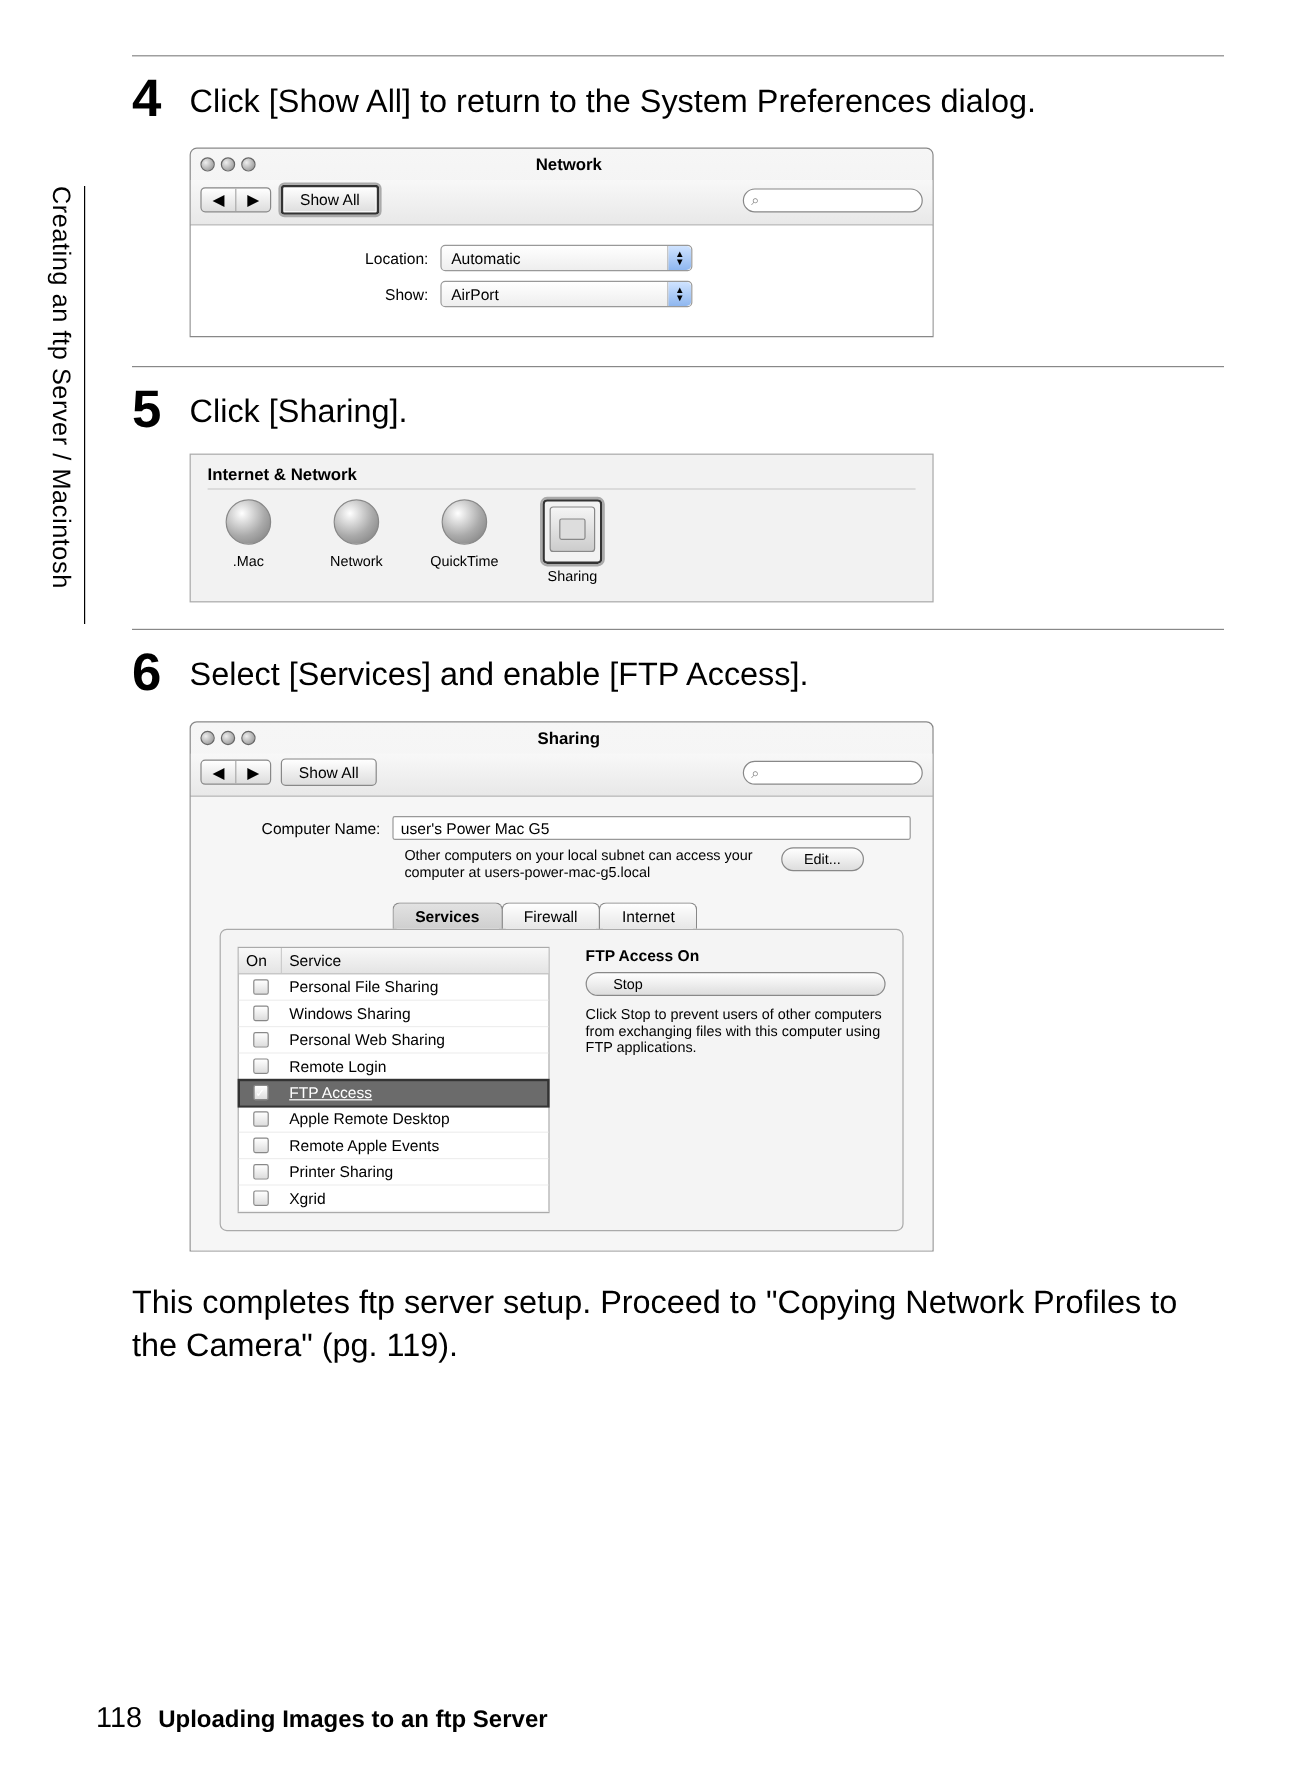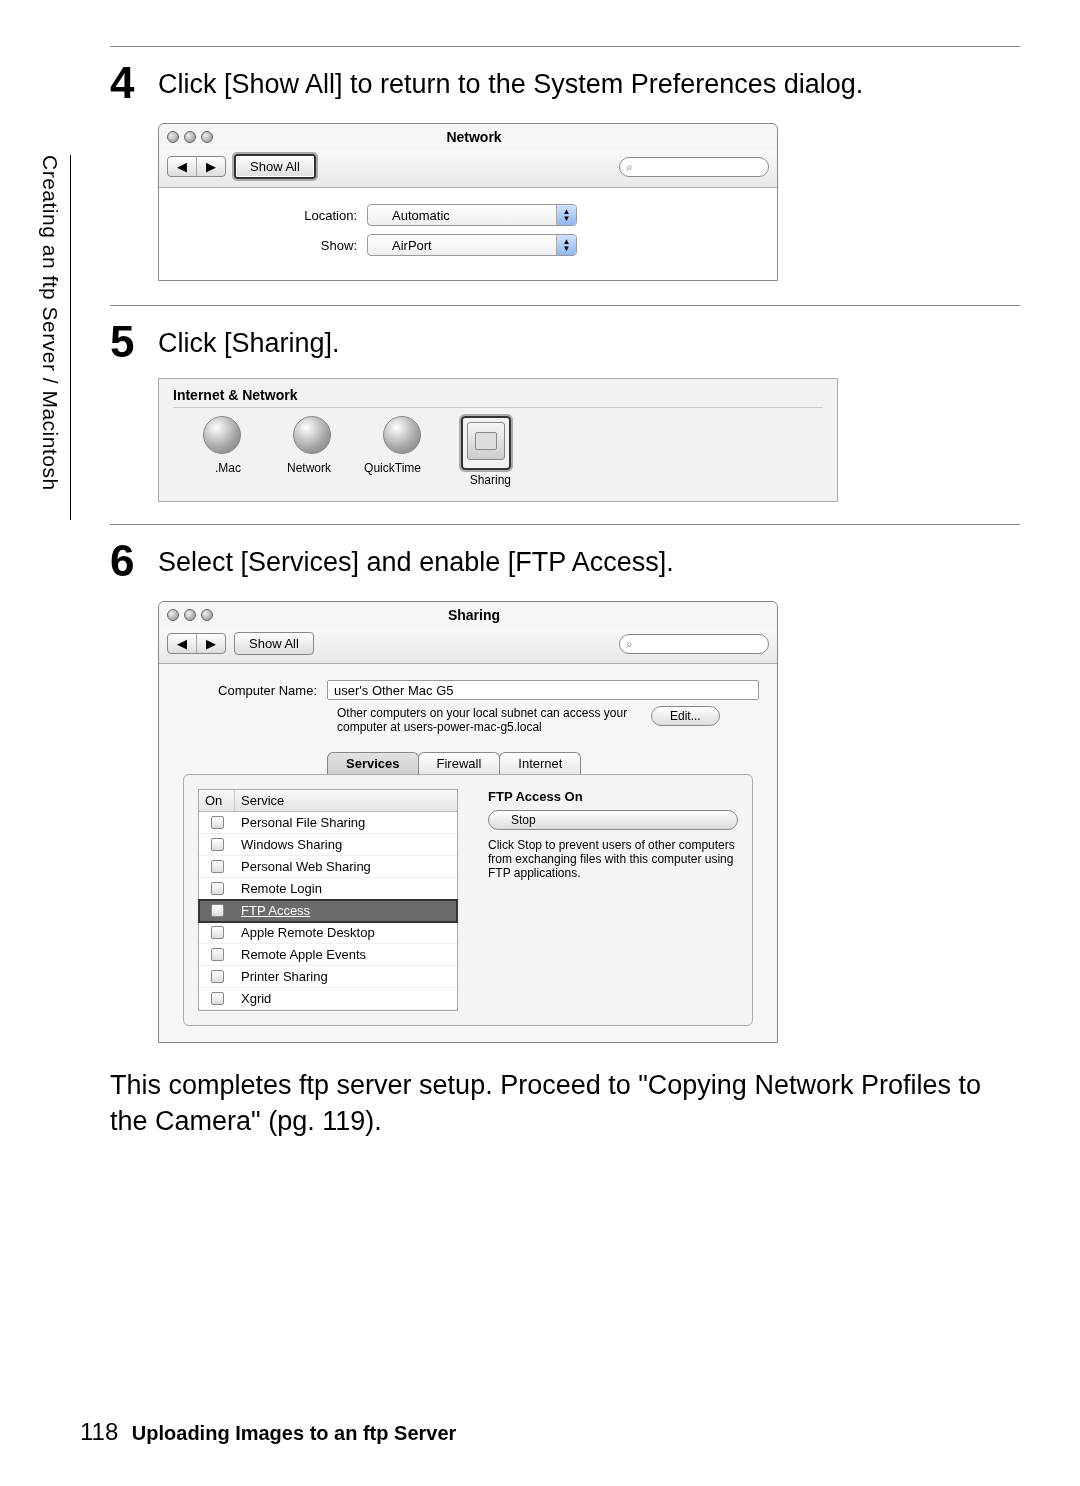--- a/index.html
+++ b/index.html
@@ -81,42 +81,42 @@
     display: flex; align-items: center; padding-left: 6px; font-size: 12px; color: #888;
   }
 
   .mac-body { background: #fff; padding: 16px 18px; }
   .formrow { display: flex; align-items: center; margin-bottom: 8px; }
   .formrow .lbl { width: 190px; text-align: right; padding-right: 10px; font-size: 13px; }
   .mac-select {
     display: flex; align-items: center;
     border: 1px solid #999; border-radius: 4px;
     background: linear-gradient(#fff,#eee);
-    height: 22px; width: 210px; font-size: 13px; padding-left: 24px;
+    height: 22px; width: 210px; font-size: 13px; padding-left: 8px;
     position: relative;
   }
   .mac-select .arrows {
     margin-left: auto; width: 20px; height: 100%;
     border-left: 1px solid #aaa;
     background: linear-gradient(#cfe3ff,#8fb7ef);
     border-radius: 0 4px 4px 0;
     display: flex; flex-direction: column; align-items: center; justify-content: center;
     font-size: 8px; line-height: 7px;
   }
 
   
   .prefs-section {
     border: 1px solid #aaa;
     padding: 8px 14px 14px 14px;
     background: #f2f2f2;
     margin: 14px 0 22px 0;
   }
   .prefs-section .heading { font-weight: 700; font-size: 14px; border-bottom: 1px solid #ccc; padding-bottom: 4px; margin-bottom: 8px; }
   .pref-icons { display: flex; gap: 22px; }
-  .pref-item { width: 68px; text-align: right; font-size: 12px; }
+  .pref-item { width: 68px; text-align: center; font-size: 12px; }
   .pref-item .picon {
     width: 38px; height: 38px; margin: 0 auto 4px auto;
     border-radius: 50%;
     background: radial-gradient(circle at 35% 30%, #fff, #aaa 55%, #777);
     border: 1px solid #888;
   }
   .pref-item.selected .picon-wrap {
     border: 2px solid #333;
     outline: 2px solid #aaa;
     padding: 4px; border-radius: 4px;
@@ -256,21 +256,21 @@
     </div>
   </div>
 
   <div class="hr"></div>
 
   <div class="step">
     <div class="step-num">5</div>
     <div class="step-text">Click [Sharing].</div>
   </div>
   <div class="step-body">
-    <div class="prefs-section" style="width:680px;">
+    <div class="prefs-section" style="width:620px;">
       <div class="heading">Internet &amp; Network</div>
       <div class="pref-icons">
         <div class="pref-item">
           <span class="picon-wrap"><div class="picon"></div></span>
           <div>.Mac</div>
         </div>
         <div class="pref-item">
           <span class="picon-wrap"><div class="picon"></div></span>
           <div>Network</div>
         </div>
@@ -310,21 +310,21 @@
           </div>
         <div style="border:1px solid #888;border-radius:4px;padding:3px 14px;font-size:13px;background:linear-gradient(#fff,#ddd);">Show All</div>
         <div class="mac-search">
             <span>⌕</span>
           </div>
       </div>
       <div class="mac-body" style="background:#f6f6f6;">
         <div class="computer-row">
           <div class="lbl">Computer Name:</div>
           <div class="txtfield">
-              <span>user's Other Mac G5</span>
+              <span>user's Power Mac G5</span>
             </div>
         </div>
         <div style="display:flex;align-items:flex-start;">
           <div class="subnote">Other computers on your local subnet can access your computer at users-power-mac-g5.local</div>
           <div class="editbtn">Edit...</div>
         </div>
 
         <div class="tabs">
           <div class="tab active">Services</div>
           <div class="tab">Firewall</div>

